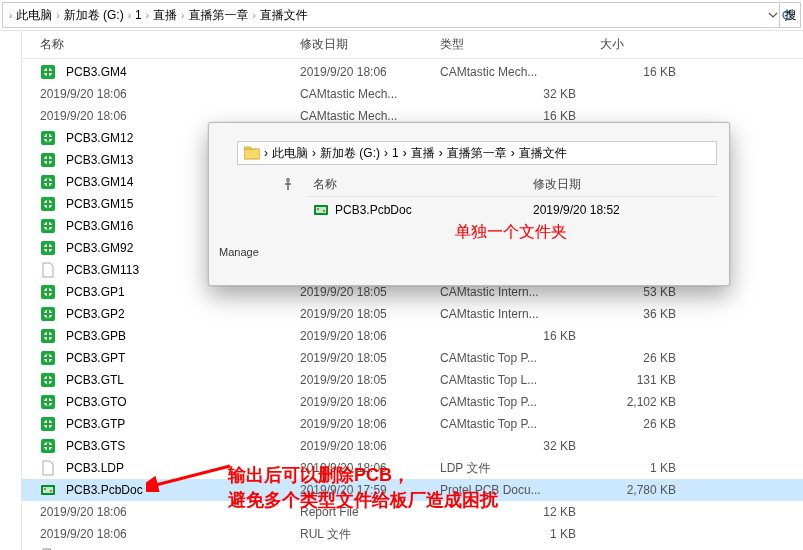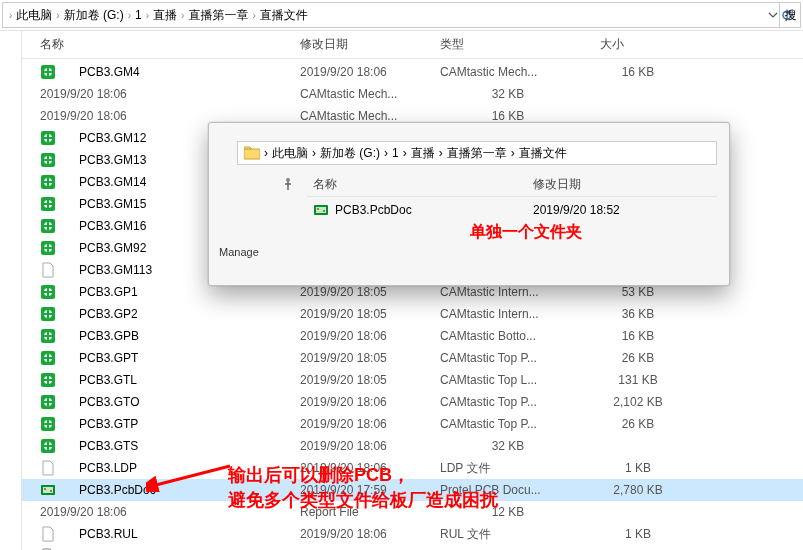--- a/index.html
+++ b/index.html
@@ -71,33 +71,33 @@
     border-bottom: 1px solid #e5e5e5;
     color: #444;
     height: 28px;
   }
   .col-headers .col { cursor: default; }
   .row { height: 22px; }
   .row.selected { background: #cce8ff; }
   .row .namecell {
     display: flex;
     align-items: center;
-    gap: 23px;
+    gap: 10px;
     white-space: nowrap;
     overflow: hidden;
   }
   .row .cell {
     white-space: nowrap;
     overflow: hidden;
     text-overflow: ellipsis;
     color: #555;
   }
   .file-icon { width: 16px; height: 16px; flex-shrink: 0; }
   .tbl { margin-top: 2px; }
-  .right-align { text-align: center; padding-right: 24px; }
+  .right-align { text-align: right; padding-right: 24px; }
 
   
   .popup {
     position: absolute;
     left: 208px;
     top: 122px;
     width: 522px;
     height: 164px;
     background: #f6f6f6;
     border: 1px solid #bdbdbd;
@@ -144,25 +144,25 @@
   .popup-row {
     display: grid;
     grid-template-columns: 220px 180px;
     align-items: center;
     height: 26px;
     padding-left: 6px;
   }
   .popup-row .namecell { display: flex; align-items: center; gap: 6px; }
   .popup-anno {
     position: absolute;
-    left: 470px;
+    left: 455px;
     top: 222px;
     color: #ff0000;
     font-size: 16px;
-    font-weight: 700;
+    font-weight: 400;
     text-shadow: 0 0 1px rgba(255,0,0,0.2);
   }
 
   
   .anno2 {
     position: absolute;
     left: 228px;
     top: 463px;
     color: #ff0000;
     font-size: 18px;
@@ -364,21 +364,20 @@
         <div class="row">
           <div class="namecell">
             <span class="file-icon"><svg width="16" height="16" viewBox="0 0 16 16">
                 <rect x="1" y="1" width="14" height="14" rx="2" fill="#1aa83a"></rect>
                 <circle cx="8" cy="8" r="4" fill="#fff"></circle>
                 <path d="M8 4 L8 12 M4 8 L12 8" stroke="#1aa83a" stroke-width="2"></path>
               </svg></span>
             <span>PCB3.GPB</span>
           </div>
           <div class="cell">2019/9/20 18:06</div>
-          <div class="cell">CAMtastic Botto...</div>
           <div class="cell right-align">16 KB</div>
         </div>
         <div class="row">
           <div class="namecell">
             <span class="file-icon"><svg width="16" height="16" viewBox="0 0 16 16">
                 <rect x="1" y="1" width="14" height="14" rx="2" fill="#1aa83a"></rect>
                 <circle cx="8" cy="8" r="4" fill="#fff"></circle>
                 <path d="M8 4 L8 12 M4 8 L12 8" stroke="#1aa83a" stroke-width="2"></path>
               </svg></span>
             <span>PCB3.GPT</span>
@@ -462,26 +461,20 @@
           <div class="cell">2019/9/20 17:59</div>
           <div class="cell">Protel PCB Docu...</div>
           <div class="cell right-align">2,780 KB</div>
         </div>
         <div class="row">
           <div class="cell">2019/9/20 18:06</div>
           <div class="cell">Report File</div>
           <div class="cell right-align">12 KB</div>
         </div>
         <div class="row">
-          <div class="namecell">
-            <span class="file-icon"><svg width="16" height="16" viewBox="0 0 16 16">
-                <path d="M3 1 L10 1 L13 4 L13 15 L3 15 Z" fill="#fff" stroke="#aaa"></path>
-              </svg></span>
-            <span>PCB3.RUL</span>
-          </div>
           <div class="cell">2019/9/20 18:06</div>
           <div class="cell">RUL 文件</div>
           <div class="cell right-align">1 KB</div>
         </div>
         <div class="row">
           <div class="namecell">
             <span class="file-icon"><svg width="16" height="16" viewBox="0 0 16 16">
                 <path d="M3 1 L10 1 L13 4 L13 15 L3 15 Z" fill="#fff" stroke="#888"></path>
                 <path d="M5 6 L11 6 M5 8 L11 8 M5 10 L9 10" stroke="#888" stroke-width="1"></path>
               </svg></span>

